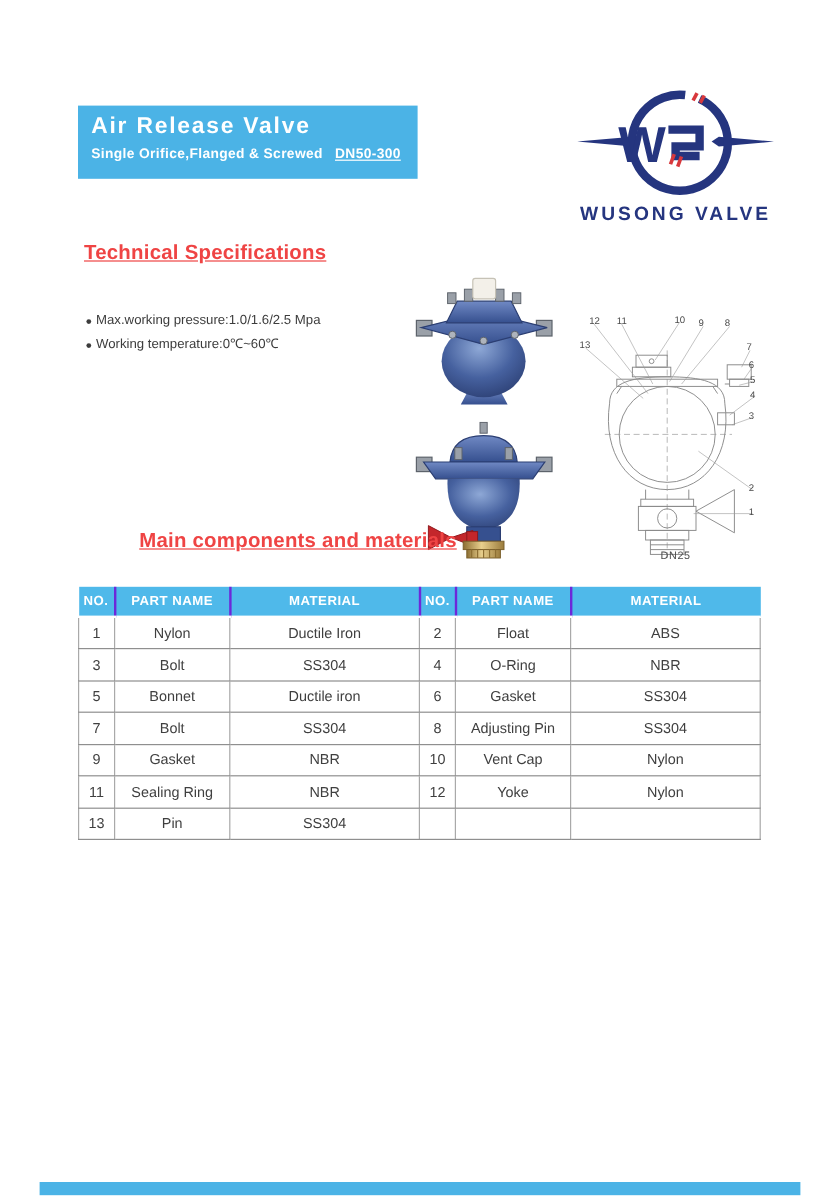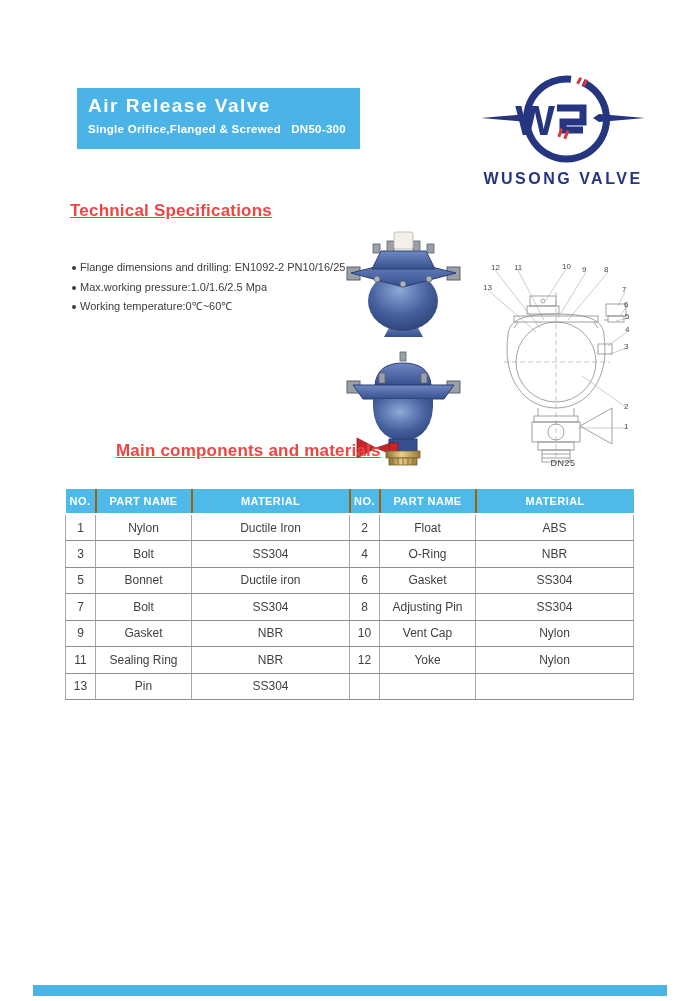--- a/index.html
+++ b/index.html
@@ -6,25 +6,25 @@
   html,body { background:#ffffff; }
   body { font-family:"Liberation Sans", sans-serif; }
   .page {
     position:relative; width:700px; height:1001px; background:#ffffff;
     overflow:hidden; margin:0 auto;
   }
 
   
   .banner {
     position:absolute; left:65px; top:88px; width:283px; height:61px;
-    background:#4bb3e6; color:#ffffff; padding:7px 10px 0 11px;margin-left:12px;
+    background:#4bb3e6; color:#ffffff; padding:7px 10px 0 11px;
   }
   .banner-title { font-size:19px; font-weight:700; letter-spacing:1.5px; }
   .banner-sub { display:flex; align-items:baseline; margin-top:6px; font-size:11.5px; font-weight:700; letter-spacing:0.3px; }
-  .banner-size { margin-left:auto; padding-right:4px; }
+  .banner-size { margin-left:auto; padding-right:4px;text-decoration:underline; }
 
   
   .logo { position:absolute; left:468px; top:72px; width:190px; height:112px; text-align:center; }
   .logo svg { display:block; margin:0 auto; }
   .brand-text { margin-top:2px; font-size:16px; font-weight:800; color:#25357f; letter-spacing:2.5px;text-align:center; }
 
   
   .sec-heading {
     position:absolute; left:70px; color:#ef4444; font-size:17px;
     font-weight:600; letter-spacing:0.2px;text-decoration:underline;
@@ -57,21 +57,21 @@
     font-size:9px; color:#4a4a4a; letter-spacing:0.5px;
   }
 
   
   .comp-table {
     position:absolute; left:65px; top:489px; width:568px;
     border-collapse:collapse; table-layout:fixed;
   }
   .comp-table th {
     background:#4fb9ea; color:#ffffff; font-size:11px; font-weight:700;
-    height:25px; border-right:2px solid #a16207; border-bottom:2px solid #ffffff;
+    height:25px; border-right:2px solid #6d28d9; border-bottom:2px solid #ffffff;
     letter-spacing:0.4px;
   }
   .comp-table th:last-child { border-right:none; }
   .comp-table td {
     height:26.5px; text-align:center; font-size:12px; color:#3f3f3f;
     border:1px solid #a9a9a9; border-top:1px solid #8f8f8f; border-bottom:1px solid #8f8f8f;
     background:#ffffff; overflow:hidden; white-space:nowrap;
   }
   .comp-table { border-bottom:1px solid #8f8f8f; }
 
@@ -110,21 +110,20 @@
       <path d="M78,36 L104,36 L104,50 L84,50 L84,58 L104,58" fill="none" stroke="#25357f" stroke-width="7"></path>
 
       <rect x="80" y="56" width="3" height="9" fill="#d8383c" transform="rotate(20 81 60)"></rect>
       <rect x="86" y="58" width="3" height="9" fill="#d8383c" transform="rotate(20 87 62)"></rect>
     </svg>
     <div class="brand-text">WUSONG VALVE</div>
   </div>
 
   <div class="sec-heading h-specs">Technical Specifications</div>
   <ul class="specs">
-      <li>Flange dimensions and drilling: EN1092-2 PN10/16/25</li>
       <li>Max.working pressure:1.0/1.6/2.5 Mpa</li>
       <li>Working temperature:0℃~60℃</li>
     </ul>
 
   <div class="photo1">
     <svg width="117" height="115" viewBox="0 0 117 115">
       <defs>
         <radialGradient id="bodyGrad1" cx="45%" cy="32%" r="75%">
           <stop offset="0%" stop-color="#8ea8d6"></stop>
           <stop offset="55%" stop-color="#46619f"></stop>

